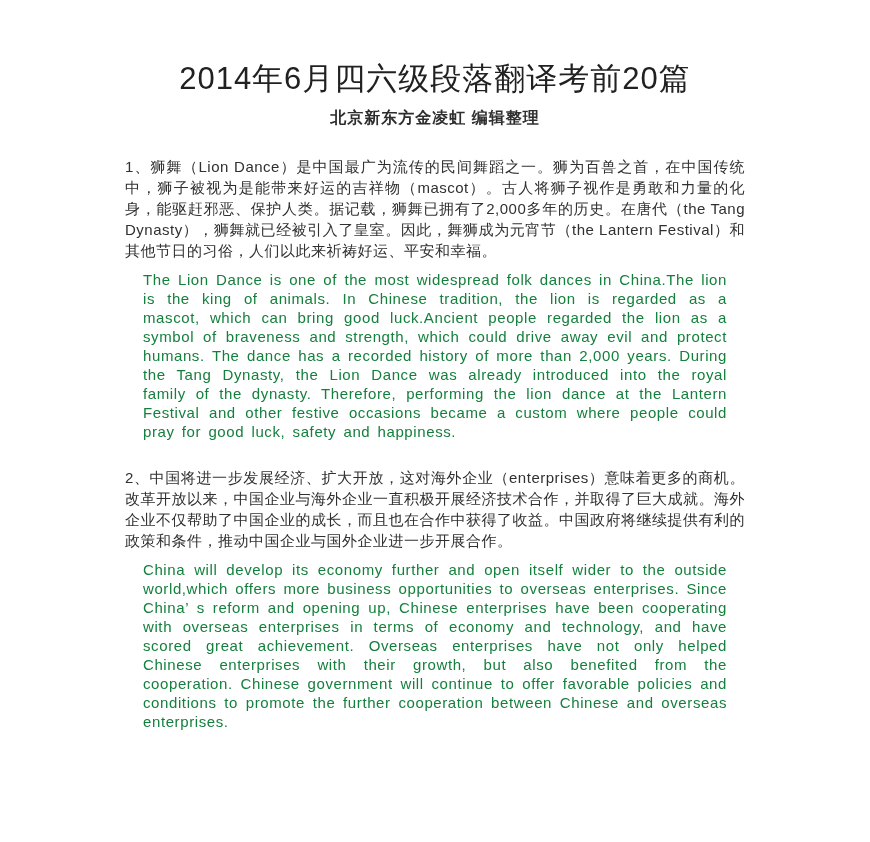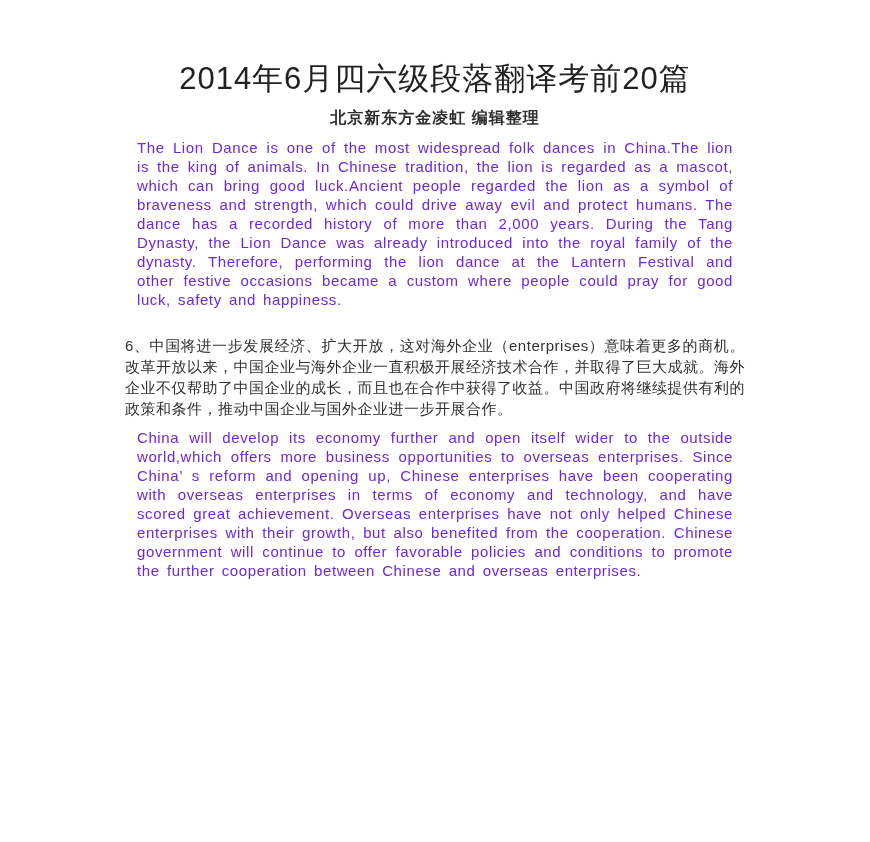--- a/index.html
+++ b/index.html
@@ -43,46 +43,47 @@
   .para-cn {
     margin: 0;
     margin-top: 27px;
     font-size: 15px;
     line-height: 21px;
     letter-spacing: 0.5px;
     text-align: justify;
     color: #303030;
   }
   .para-en {
-    margin: 12px;
+    margin: 18px;
     margin-top: 9px;
     font-size: 15px;
     line-height: 19px;
     letter-spacing: 0.6px;
     word-spacing: 2.5px;
     text-align: justify;
-    color: #6d28d9;
+    color: #15803d;
   }
   section.passage + section.passage .para-cn {
     margin-top: 26px;
   }
 </style>
 </head>
 <body>
 
 <div class="page">
   <div class="content">
 
     <h1 class="doc-title">2014年6月四六级段落翻译考前20篇</h1>
 
     <div class="doc-byline">北京新东方金凌虹 编辑整理</div>
 
     <section class="passage">
+      <p class="para-cn">1、狮舞（Lion Dance）是中国最广为流传的民间舞蹈之一。狮为百兽之首，在中国传统中，狮子被视为是能带来好运的吉祥物（mascot）。古人将狮子视作是勇敢和力量的化身，能驱赶邪恶、保护人类。据记载，狮舞已拥有了2,000多年的历史。在唐代（the Tang Dynasty），狮舞就已经被引入了皇室。因此，舞狮成为元宵节（the Lantern Festival）和其他节日的习俗，人们以此来祈祷好运、平安和幸福。</p>
       <p class="para-en">The Lion Dance is one of the most widespread folk dances in China.The lion is the king of animals. In Chinese tradition, the lion is regarded as a mascot, which can bring good luck.Ancient people regarded the lion as a symbol of braveness and strength, which could drive away evil and protect humans. The dance has a recorded history of more than 2,000 years. During the Tang Dynasty, the Lion Dance was already introduced into the royal family of the dynasty. Therefore, performing the lion dance at the Lantern Festival and other festive occasions became a custom where people could pray for good luck, safety and happiness.</p>
     </section>
 
     <section class="passage">
-      <p class="para-cn">6、中国将进一步发展经济、扩大开放，这对海外企业（enterprises）意味着更多的商机。改革开放以来，中国企业与海外企业一直积极开展经济技术合作，并取得了巨大成就。海外企业不仅帮助了中国企业的成长，而且也在合作中获得了收益。中国政府将继续提供有利的政策和条件，推动中国企业与国外企业进一步开展合作。</p>
+      <p class="para-cn">2、中国将进一步发展经济、扩大开放，这对海外企业（enterprises）意味着更多的商机。改革开放以来，中国企业与海外企业一直积极开展经济技术合作，并取得了巨大成就。海外企业不仅帮助了中国企业的成长，而且也在合作中获得了收益。中国政府将继续提供有利的政策和条件，推动中国企业与国外企业进一步开展合作。</p>
       <p class="para-en">China will develop its economy further and open itself wider to the outside world,which offers more business opportunities to overseas enterprises. Since China’ s reform and opening up, Chinese enterprises have been cooperating with overseas enterprises in terms of economy and technology, and have scored great achievement. Overseas enterprises have not only helped Chinese enterprises with their growth, but also benefited from the cooperation. Chinese government will continue to offer favorable policies and conditions to promote the further cooperation between Chinese and overseas enterprises.</p>
     </section>
 
   </div>
 </div>
 
 </body></html>

